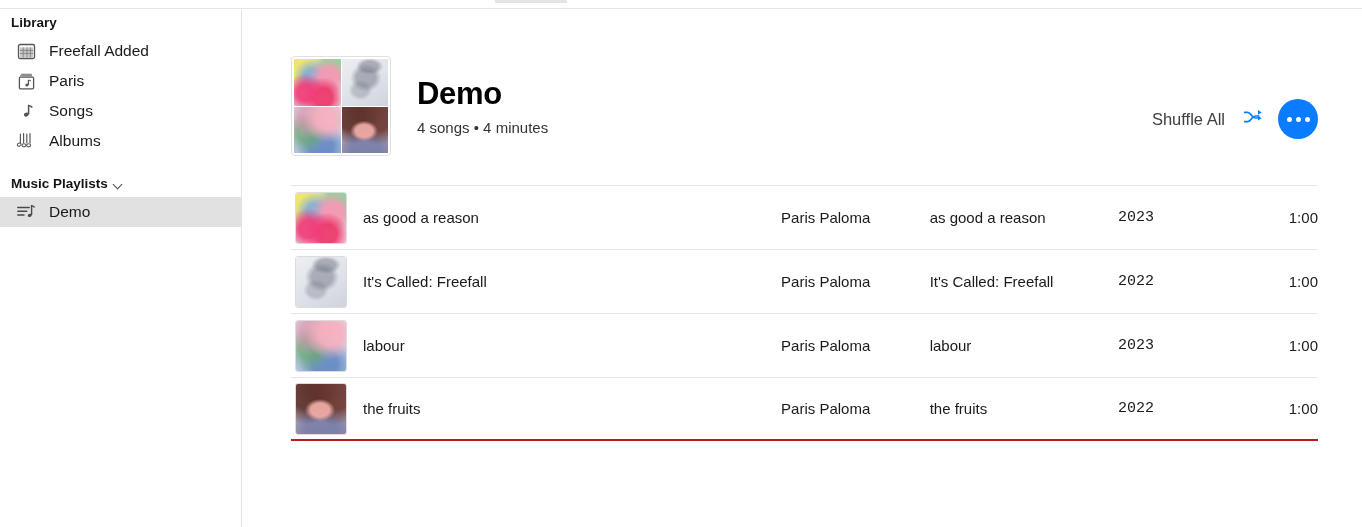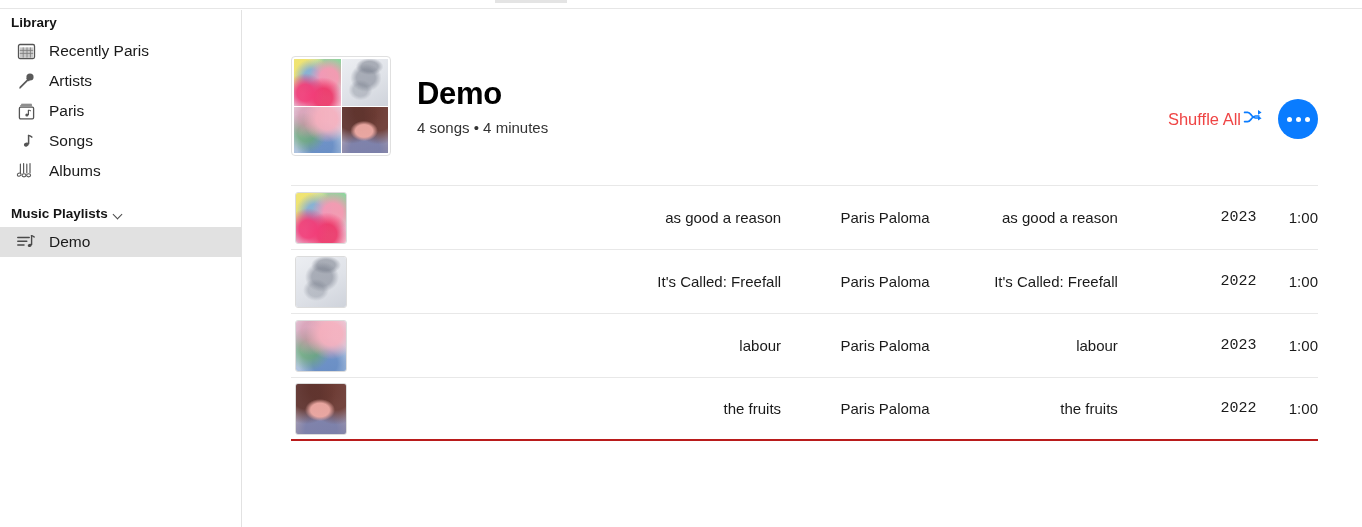--- a/index.html
+++ b/index.html
@@ -145,22 +145,22 @@
   .header-actions {
     position: absolute;
     right: 0; top: 43px;
     display: flex;
     align-items: center;
     gap: 15px;
   }
   .shuffle-all {
     display: flex;
     align-items: center;
-    gap: 2px;
-    color: #ef4444;
+    gap: 18px;
+    color: #404040;
     font-size: 16.5px;
     cursor: pointer;
     white-space: nowrap;
   }
   .more-btn {
     width: 40px; height: 40px;
     border-radius: 50%;
     background: #0a7cff;
     display: flex;
     align-items: center;
@@ -198,21 +198,20 @@
     box-sizing: border-box;
     overflow: hidden;
     background: #ffffff;
     margin-left: 4px;
   }
   .col {
     font-size: 15px;
     color: #1a1a1a;
     white-space: nowrap;
     overflow: hidden;
-    text-align: right;
   }
   .col-title  { margin-left: 16px; width: 422px; }
   .col-artist { width: 150px; }
   .col-album  { width: 190px; }
   .col-year   { width: 140px; font-family: Liberation Mono, monospace; }
   .col-time   { width: 62px; text-align: right; }
 
   
   .art-reason {
     width: 100%; height: 100%;
@@ -267,34 +266,23 @@
   </div>
 
   <div class="nav-item">
     <span class="nav-icon">
       <svg width="19" height="19" viewBox="0 0 19 19">
         <rect x="1.5" y="2.5" width="16" height="14" rx="1.5" fill="none" stroke="#555" stroke-width="1.3"></rect>
         <rect x="2.8" y="5.4" width="13.4" height="10.2" fill="#c9c9c9"></rect>
         <path d="M2.8 8.4h13.4M2.8 11.4h13.4M6.2 5.4v10.2M10.0 5.4v10.2M13.4 5.4v10.2" stroke="#7a7a7a" stroke-width="0.8"></path>
       </svg>
     </span>
-    <span class="nav-label">Recently Paris</span>
-  </div>
-
-  <div class="nav-item">
-    <span class="nav-icon">
-      <svg width="19" height="19" viewBox="0 0 19 19">
-        <circle cx="13" cy="5" r="3.6" fill="#5a5a5a"></circle>
-        <path d="M11.1 7.6 3.3 15.4" stroke="#5a5a5a" stroke-width="1.8" stroke-linecap="round"></path>
-        <path d="M3.0 15.6 2.2 16.9l1.4-0.7z" fill="#5a5a5a"></path>
-        <path d="M9.6 6.3 12.3 9" stroke="#5a5a5a" stroke-width="1.1"></path>
-      </svg>
-    </span>
-    <span class="nav-label">Artists</span>
-  </div>
+    <span class="nav-label">Freefall Added</span>
+  </div>
+
 
   <div class="nav-item">
     <span class="nav-icon">
       <svg width="19" height="19" viewBox="0 0 19 19">
         <path d="M4.6 2.2h9.8M3.6 3.8h11" stroke="#6a6a6a" stroke-width="1.1" stroke-linecap="round"></path>
         <rect x="2.4" y="5.2" width="14.2" height="11.6" rx="1.2" fill="none" stroke="#555" stroke-width="1.3"></rect>
         <path d="M11.4 8.0v5.0" stroke="#555" stroke-width="1.2"></path>
         <circle cx="9.9" cy="13.0" r="1.6" fill="#555"></circle>
         <path d="M11.4 8.0c1.1.2 1.8.5 2.3 1.0" stroke="#555" stroke-width="1.2" fill="none"></path>
       </svg>

